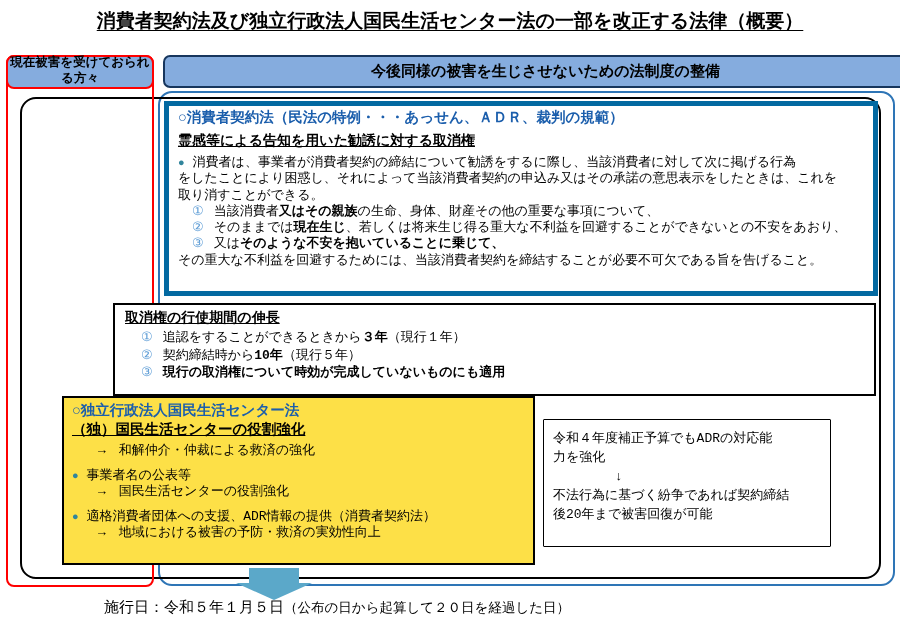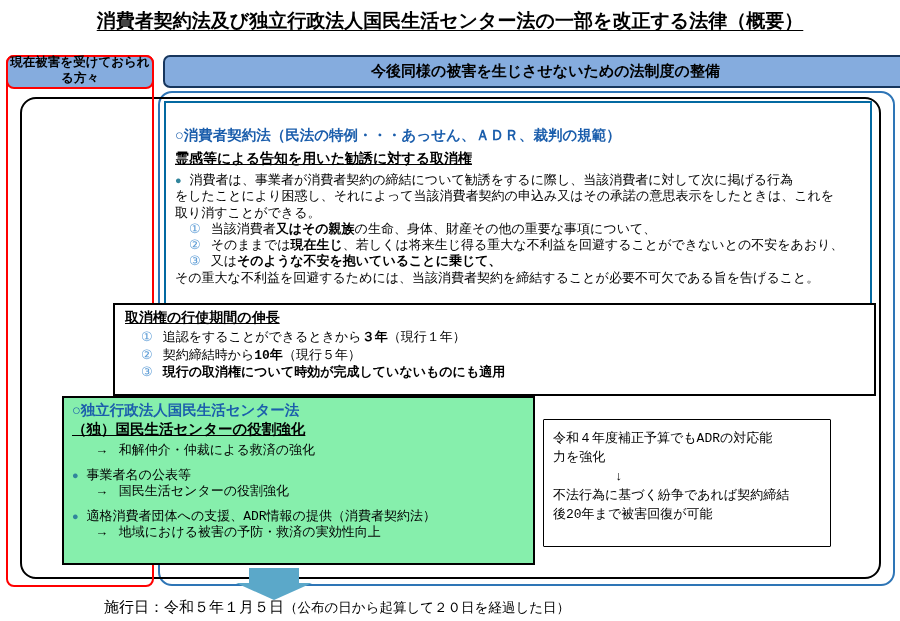--- a/index.html
+++ b/index.html
@@ -21,36 +21,36 @@
               background:#85ACDE;border:2px solid #17365D;border-radius:7px;
               display:flex;align-items:center;justify-content:center;
               font-size:15px;font-weight:bold;z-index:2;padding-left:16px;}
   
   .blue-container{position:absolute;left:158px;top:91px;width:733px;height:491px;
                   border:2.5px solid #2E75B6;border-radius:14px;z-index:0;}
   .black-container{position:absolute;left:20px;top:97px;width:857px;height:478px;
                    border:2px solid #000;border-radius:16px;z-index:0;}
   
   .s1-box{position:absolute;left:164px;top:101px;width:686px;height:181px;
-          border:2px solid #0369a1;background:#fff;z-index:3;padding:23px 9px;}
+          border:5px solid #0369a1;background:#fff;z-index:3;padding:2px 9px;}
   .s1-heading{color:#1B5EAC;font-size:14.5px;font-weight:bold;margin-bottom:5px;}
   .s1-sub{font-size:14px;font-weight:bold;text-decoration:underline;margin-bottom:5px;}
   .body-line{font-size:13px;line-height:16.3px;}
   .ind1{padding-left:14px;}
   .bullet-teal{color:#31859C;font-size:11px;margin-right:8px;}
   .cnum{color:#5B9BD5;margin-right:10px;}
   b{font-weight:bold;}
   
   .s2-box{position:absolute;left:113px;top:303px;width:739px;height:81px;
           border:2px solid #000;background:#fff;z-index:3;padding:4px 10px;}
   .s2-title{font-size:14px;font-weight:bold;text-decoration:underline;margin-bottom:2px;}
   .s2-line{font-size:13px;line-height:17.5px;padding-left:16px;}
   
   .s3-box{position:absolute;left:62px;top:396px;width:453px;height:157px;
-          border:2px solid #000;background:#86efac;z-index:3;padding:4px 8px;}
+          border:2px solid #000;background:#fde047;z-index:3;padding:4px 8px;}
   .s3-heading{color:#1B5EAC;font-size:14.5px;font-weight:bold;line-height:19px;}
   .s3-sub{font-size:14.5px;font-weight:bold;text-decoration:underline;line-height:19px;margin-bottom:3px;}
   .s3-group{margin-bottom:9px;}
   .s3-main{font-size:13px;line-height:15.5px;}
   .s3-arrowline{font-size:13px;line-height:15.5px;padding-left:26px;}
   
   .note-box{position:absolute;left:543px;top:419px;width:268px;height:108px;
             border:1.5px solid #000;border-radius:1px;background:#fff;z-index:3;
             padding:9px 9px;font-size:13px;line-height:19px;}
   .note-arrow{padding-left:62px;}

